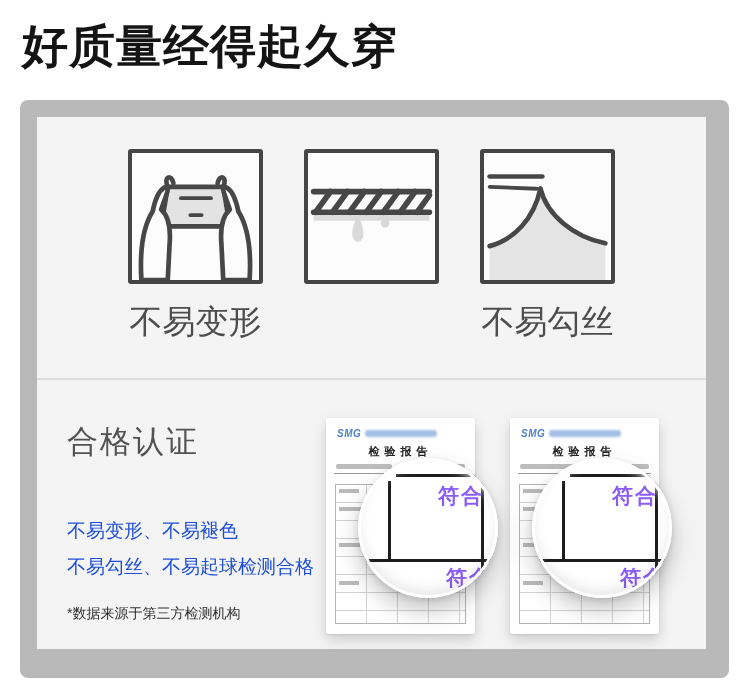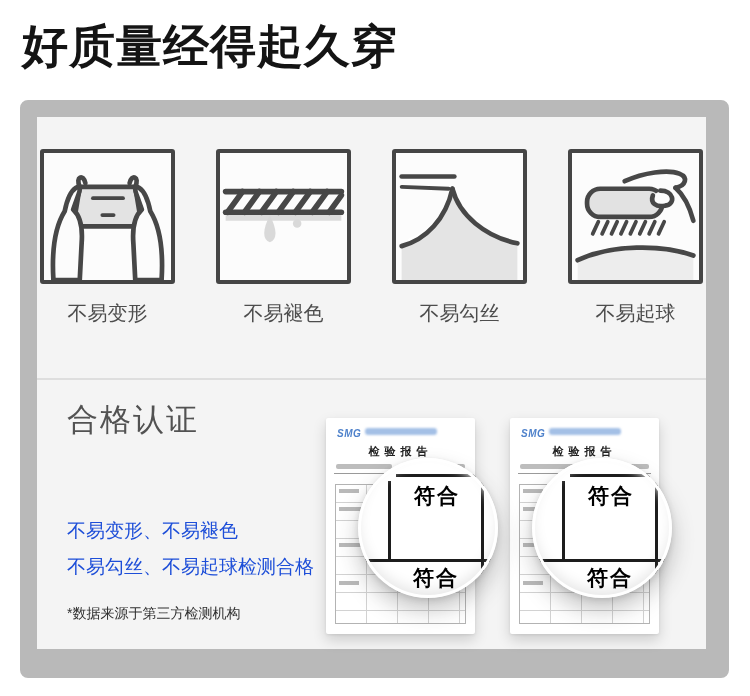--- a/index.html
+++ b/index.html
@@ -28,53 +28,53 @@
     display:flex; justify-content:center; gap:41px;
   }
   .feature{ width:135px; }
   .icon-box{
     width:135px; height:135px; background:#fcfcfc;
     border:4px solid #454545; border-radius:3px; overflow:hidden;
   }
   .icon-box svg{ display:block; width:100%; height:100%; }
   .feature-label{
     margin-top:16px; text-align:center;
-    font-size:20px; color:#4d4d4d;
+    font-size:33px; color:#4d4d4d;
   }
 
   
   .divider{
     position:absolute; left:0; top:261px; width:100%; height:2px;
     background:#dedede;
   }
 
   
   .cert-title{
-    position:absolute; left:30px; top:282px;
+    position:absolute; left:30px; top:304px;
     font-size:31px; font-weight:400; color:#525252; letter-spacing:2px;
   }
   .cert-lines{
     position:absolute; left:30px; top:396px;
     font-size:19px; color:#1d4ed8; line-height:36px;
   }
   .cert-footnote{
     position:absolute; left:30px; top:476px;
     font-size:14px; color:#2f2f2f;margin-top:12px;
   }
 
   
   .paper{
     position:absolute; width:149px; height:216px; background:#ffffff;
     border-radius:2px; box-shadow:0 6px 14px rgba(0,0,0,.16), 0 1px 3px rgba(0,0,0,.08);
     z-index:1;
   }
   .paper-1{ left:289px; top:301px; }
   .paper-2{ left:473px; top:301px; }
 
-  .r-logo-row{ display:flex; gap:4px; padding:10px 11px 0 11px; }
+  .r-logo-row{ display:flex; align-items:center; gap:4px; padding:10px 11px 0 11px; }
   .r-logo{
     font-size:10px; font-weight:700; font-style:italic; color:#4f82cb;
     filter:blur(.5px); letter-spacing:.5px;
   }
   .r-logo-bar{ width:72px; height:7px; background:#a4c0e6; border-radius:3px; filter:blur(1.1px); }
   .r-title{
     margin-top:5px; text-align:center;
     font-size:11px; font-weight:700; color:#222; letter-spacing:5px;
   }
   .r-subrow{ display:flex; justify-content:space-between; padding:5px 10px 0 10px; }
@@ -113,22 +113,22 @@
     box-shadow:inset 0 0 0 3px #ffffff, inset 0 -7px 14px rgba(0,0,0,.10),
                inset 0 5px 8px rgba(255,255,255,.9);
     pointer-events:none;
   }
   .m-line{ position:absolute; background:#1d1d1d; }
   .m-top   { left:38px; right:8px; top:16px; height:3px; }
   .m-left  { left:30px; top:23px; width:3px; height:81px; }
   .m-bottom{ left:-6px; right:-6px; top:101px; height:3px; }
   .m-right { left:123px; top:13px; width:3px; height:108px; }
   .m-text{
-    position:absolute; text-align:center;
-    font-size:21px; font-weight:600; color:#000000; letter-spacing:2px;
+    position:absolute; text-align:right;
+    font-size:21px; font-weight:600; color:#8b5cf6; letter-spacing:2px;
     font-family:"Liberation Serif","DejaVu Serif",serif;
   }
   .m-text.top   { left:32px; width:94px; top:24px; }
   .m-text.bottom{ left:22px; width:112px; top:106px; }
 </style>
 </head>
 <body>
 
 <div class="page-title">好质量经得起久穿</div>
 
@@ -161,60 +161,36 @@
           <line x1="6" y1="63" x2="129" y2="63"></line>
           <path d="M8 63 L24 41"></path>
             <path d="M26 63 L42 41"></path>
             <path d="M44 63 L60 41"></path>
           <path d="M62 63 L78 41"></path>
             <path d="M80 63 L96 41"></path>
             <path d="M98 63 L114 41"></path>
           <path d="M116 63 L129 45"></path>
         </svg>
       </div>
-      <div class="feature-label">不易褪色</div>
     </div>
 
     <div class="feature">
       <div class="icon-box">
         <svg viewBox="0 0 135 135" fill="none" stroke="#474747" stroke-width="5" stroke-linecap="round">
           <path d="M6 99 C32 92 53 70 60 38 C67 66 95 89 129 96 L129 135 L6 135 Z" fill="#e4e4e4" stroke="none"></path>
           <path d="M15 93 C38 84 53 64 58 44" stroke="#ffffff" stroke-width="5"></path>
           <path d="M6 99 C32 92 53 70 60 38"></path>
           <path d="M60 38 C67 66 95 89 129 96"></path>
           <path d="M6 25 L62 25"></path>
           <path d="M6 36 L56 38" stroke-width="4"></path>
         </svg>
       </div>
       <div class="feature-label">不易勾丝</div>
     </div>
 
-    <div class="feature">
-      <div class="icon-box">
-        <svg viewBox="0 0 135 135" fill="none" stroke="#474747" stroke-width="5" stroke-linecap="round" stroke-linejoin="round">
-          <path d="M6 114 C42 97 96 97 129 109 L129 135 L6 135 Z" fill="#ededed" stroke="none"></path>
-          <path d="M6 114 C42 97 96 97 129 109"></path>
-          <path d="M56 30 C76 21 102 17 114 22 C124 26 121 35 110 37" fill="#fcfcfc"></path>
-          <rect x="16" y="38" width="80" height="30" rx="14" fill="#e2e2e2"></rect>
-          <path d="M94 40 C108 40 111 54 99 56 C89 58 83 53 86 45" fill="#fcfcfc"></path>
-          <path d="M110 37 C119 45 125 57 129 72"></path>
-          <g stroke-width="4">
-            <path d="M28 73 L22 86"></path>
-              <path d="M38 73 L32 86"></path>
-              <path d="M48 73 L42 86"></path>
-            <path d="M58 73 L52 86"></path>
-              <path d="M68 73 L62 86"></path>
-              <path d="M78 73 L72 86"></path>
-            <path d="M88 73 L82 86"></path>
-              <path d="M98 73 L92 86"></path>
-          </g>
-        </svg>
-      </div>
-      <div class="feature-label">不易起球</div>
-    </div>
   </div>
 
   <div class="divider"></div>
 
   <div class="cert-title">合格认证</div>
   <div class="cert-lines">
     <div>不易变形、不易褪色</div>
     <div>不易勾丝、不易起球检测合格</div>
   </div>
   <div class="cert-footnote">*数据来源于第三方检测机构</div>

